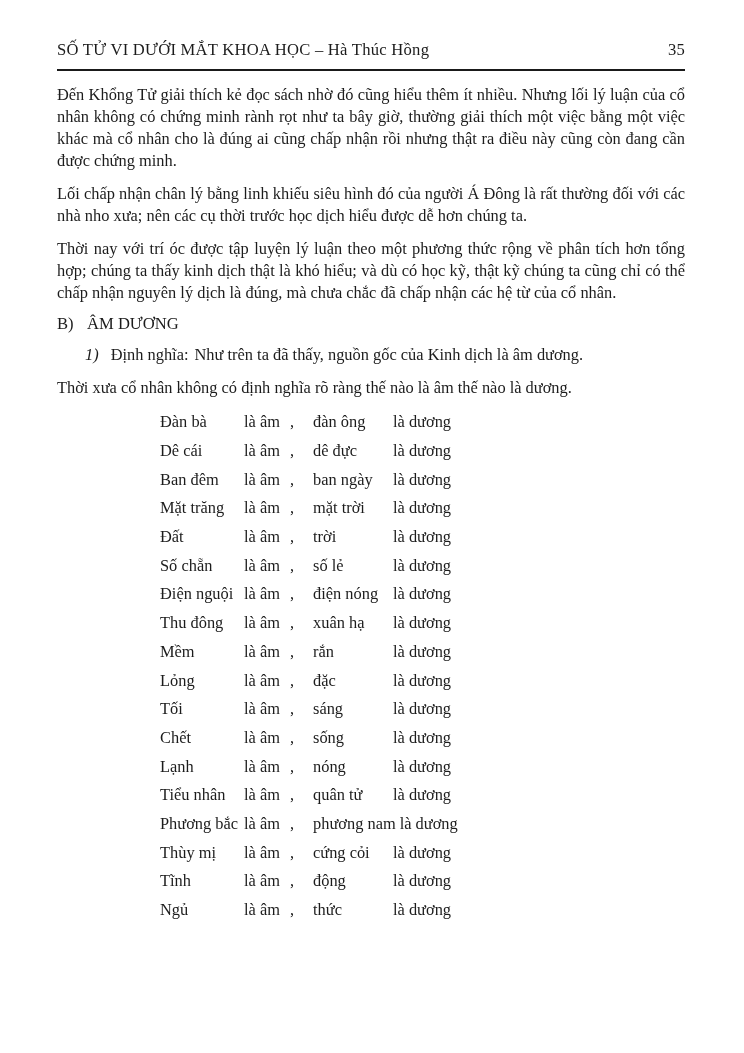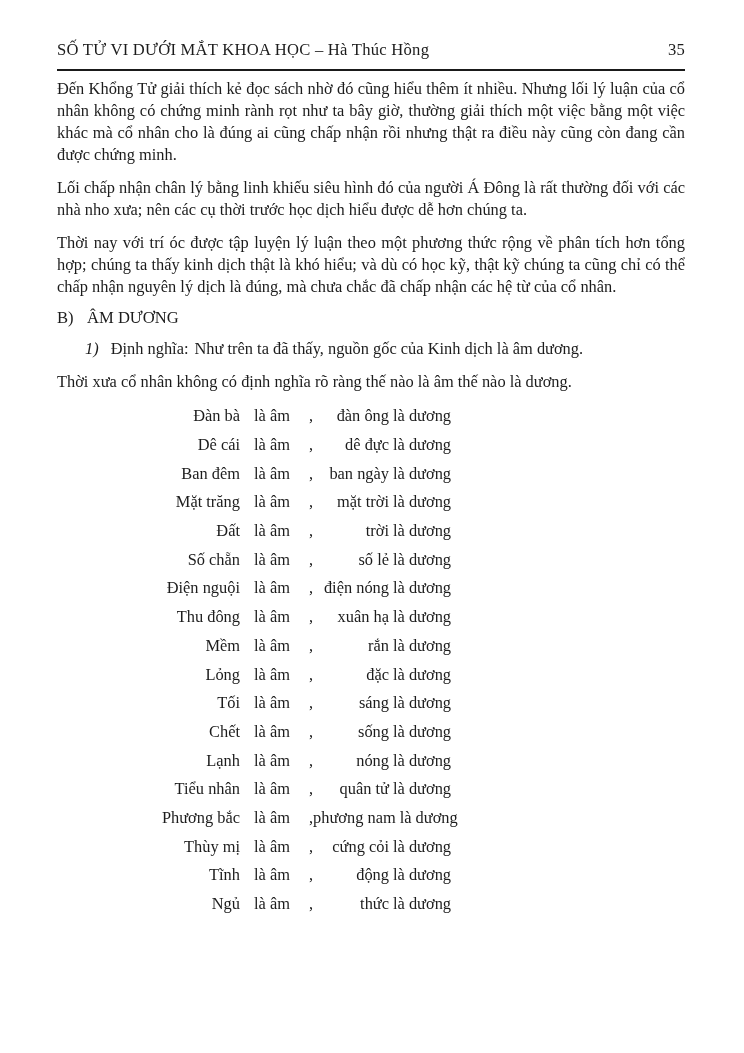--- a/index.html
+++ b/index.html
@@ -22,21 +22,21 @@
     padding-bottom: 9px;
     border-bottom: 2px solid #1a1a1a;
   }
   .header .title { white-space: nowrap; }
   
   .para {
     margin-top: 11px;
     font-size: 16.4px; line-height: 22px;
     text-align: justify;
   }
-  .para.first { margin-top: 7px; }
+  .para.first { margin-top: 13px; }
   
   .section-heading {
     margin-top: 9px;
     font-size: 16.6px; line-height: 22px;
     display: flex;
   }
   .section-heading .prefix { width: 30px; }
   
   .def-item {
     margin-top: 9px;
@@ -45,21 +45,20 @@
   }
   .def-item .marker { font-style: italic; padding-right: 12px; }
   .def-item .label  { padding-right: 6px; }
   
   .pairs-table { margin-top: 9px; margin-left: 103px; }
   .trow {
     display: flex; align-items: center;
     height: 28.7px;
     font-size: 16.4px;
     white-space: nowrap;
-    text-align: right;
   }
   .trow .c1 { min-width: 84px; padding-right: 4px; }
   .trow .c2 { min-width: 46px; }
   .trow .c3 { min-width: 23px; }
   .trow .c4 { min-width: 80px; padding-right: 4px; }
 </style>
 </head>
 <body>
 
 <div class="page">

